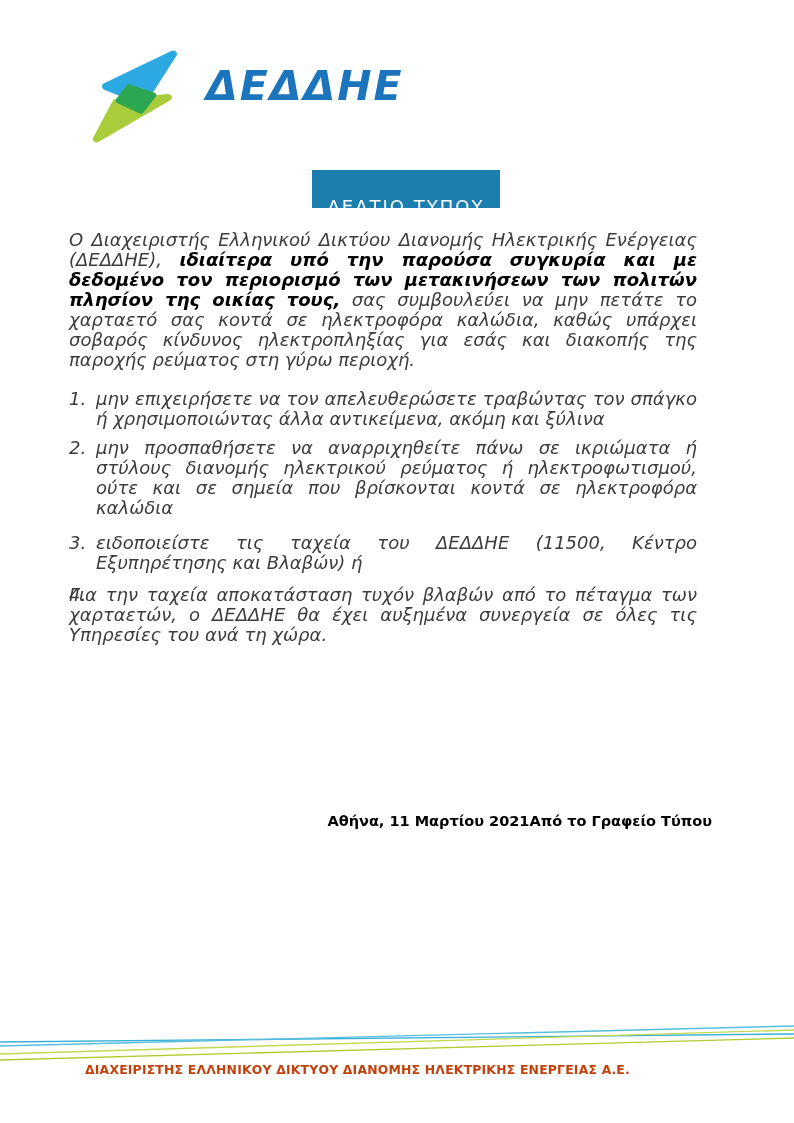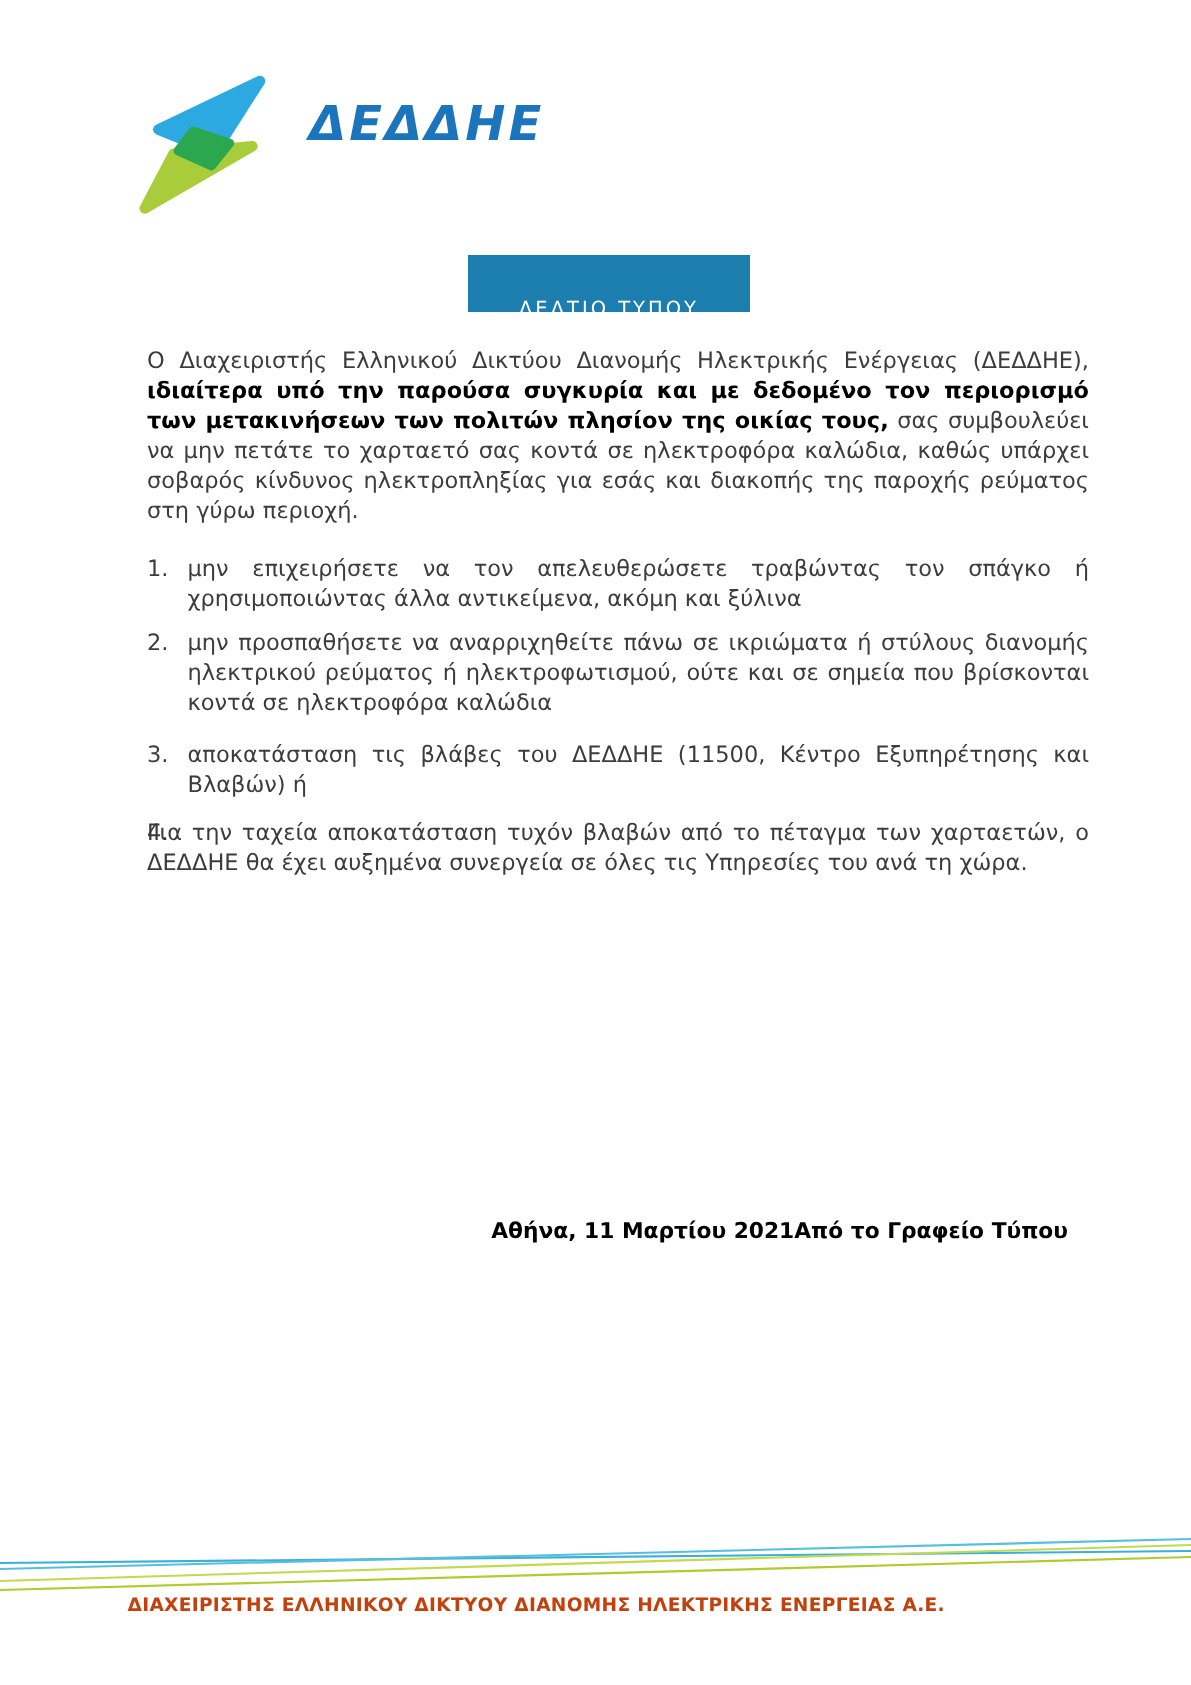--- a/index.html
+++ b/index.html
@@ -20,21 +20,21 @@
     position: absolute;
     top: 50px;
     left: 88px;
     display: flex;
     align-items: flex-start;
   }
   .bolt-svg { width: 112px; height: 96px; display: block; }
   .logo-text {
     margin-left: 6px;
     margin-top: 16px;
-    font-size: 32px;
+    font-size: 41px;
     font-weight: 700;
     font-style: italic;
     letter-spacing: 2px;
     color: #1C75BC;
     line-height: 1;
   }
 
   
   .title-box {
     position: absolute;
@@ -42,35 +42,36 @@
     left: 312px;
     width: 188px;
     height: 38px;
     background: #1B7EAE;
     display: flex;
     align-items: center;
     justify-content: center;
   }
   .title-box span {
     color: #ffffff;
-    font-size: 13px;
+    font-size: 18px;
     letter-spacing: 2px;
     white-space: nowrap;
     margin-top: 34px;
   }
 
   
   .content {
     position: absolute;
     top: 230px;
-    left: 98px;
+    left: 69px;
     width: 628px;
     color: #3C3C3C;
-    font-size: 15px;
+    font-size: 18px;
     line-height: 20px;
+    font-style: italic;
   }
   .content p { text-align: justify; }
   .content p b, .content p strong { color: #000000; }
   .p-lead { margin-top: 15px; }
   .list { margin-top: 19px; }
   .list-item {
     position: relative;
     padding-left: 27px;
     text-align: justify;
   }
@@ -146,21 +147,21 @@
       <div class="list-item">
         <span class="num">2.</span>
         <span>μην προσπαθήσετε να αναρριχηθείτε πάνω σε ικριώματα ή στύλους διανομής ηλεκτρικού ρεύματος ή ηλεκτροφωτισμού, ούτε και σε σημεία που βρίσκονται κοντά σε ηλεκτροφόρα καλώδια</span>
       </div>
     </div>
 
 
     <div class="list list-help">
       <div class="list-item">
         <span class="num">3.</span>
-        <span>αποκατάσταση τις βλάβες του ΔΕΔΔΗΕ (11500, Κέντρο Εξυπηρέτησης και Βλαβών) ή</span>
+        <span>ειδοποιείστε τις ταχεία του ΔΕΔΔΗΕ (11500, Κέντρο Εξυπηρέτησης και Βλαβών) ή</span>
       </div>
       <div class="list-item">
         <span class="num">4.</span>
       </div>
     </div>
 
     <p class="p-final">Για την ταχεία αποκατάσταση τυχόν βλαβών από το πέταγμα των χαρταετών, ο ΔΕΔΔΗΕ θα έχει αυξημένα συνεργεία σε όλες τις Υπηρεσίες του ανά τη χώρα.</p>
 
   </div>
 

